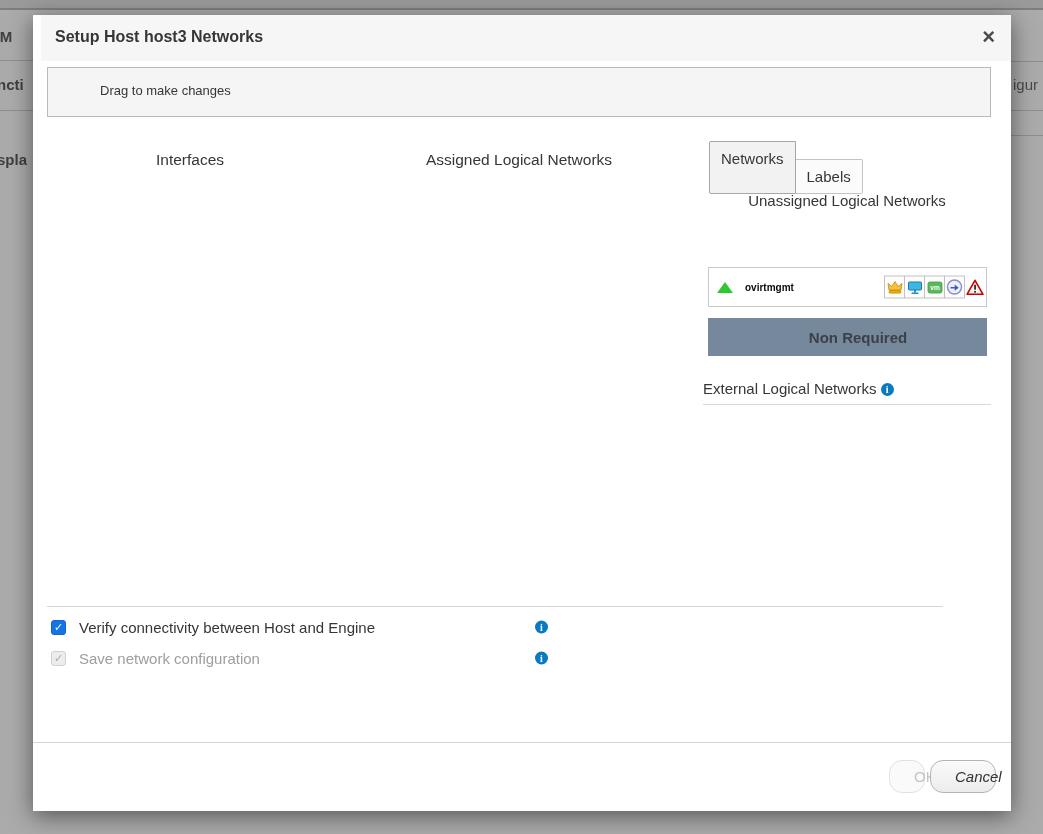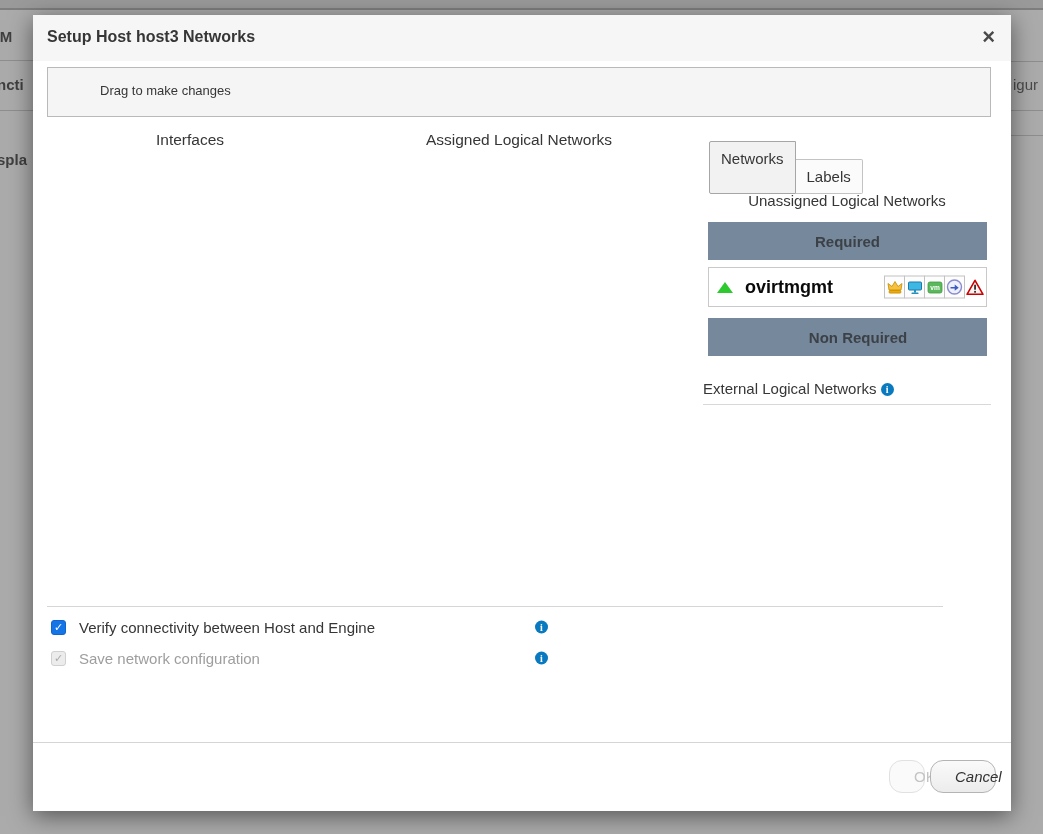--- a/index.html
+++ b/index.html
@@ -11,31 +11,31 @@
   
   .backdrop-topbar { position:absolute; left:0; top:0; width:1043px; height:10px;
     background:#9a9a9a; border-bottom:2px solid #7e7e7e; }
   .bg-frag { position:absolute; color:#3f3f3f; font-size:15px; white-space:nowrap; }
   .bg-frag.bold { font-weight:bold; }
   .bg-line { position:absolute; height:1px; background:#8e8e8e; }
 
   
   .modal { position:absolute; left:33px; top:15px; width:978px; height:796px;
     background:#fff; box-shadow:0 5px 22px rgba(0,0,0,0.5); }
-  .modal-header { position:absolute; left:0; top:0; right:0; height:46px;
+  .modal-header { position:absolute; left:8px; top:0; right:0; height:46px;
     background:#f6f6f6; }
   .modal-title { position:absolute; left:14px; top:13px; font-size:16px;
     font-weight:bold; color:#363636; }
   .modal-close { position:absolute; right:16px; top:9px; font-size:22px;
     color:#4a4a4a; cursor:pointer; line-height:26px; font-weight:bold; }
   .drag-banner { position:absolute; left:14px; top:52px; width:944px; height:50px;
     background:#f5f5f5; border:1px solid #b9b9b9; }
   .drag-banner span { position:absolute; left:52px; top:15px; font-size:13px; color:#363636; }
 
-  .col-label { position:absolute; top:116px; font-size:15.5px; color:#363636;
+  .col-label { position:absolute; top:136px; font-size:15.5px; color:#363636;
     transform:translateX(-50%); white-space:nowrap; }
   .col-interfaces { left:157px; }
   .col-assigned { left:486px; }
 
   
   .tab-group { position:absolute; left:676px; top:126px; display:flex; }
   .tab-btn { font-size:15px; color:#363636; padding:8px 11px; cursor:pointer;
     background:#f2f2f2; border:1px solid #a6a6a6; border-radius:2px 0 0 2px; }
   .tab-btn.inactive { background:#fbfbfb; border:1px solid #c3c3c3; border-left:none;
     border-radius:0 2px 2px 0;margin-top:18px; }
@@ -48,21 +48,21 @@
     display:flex; align-items:center; justify-content:center; }
   .group-required { top:207px; }
   .group-nonrequired { top:303px;padding-left:21px; }
 
   
   .net-row { position:absolute; left:675px; top:252px; width:279px; height:40px;
     background:#fff; border:1px solid #c9c9c9; display:flex; align-items:center; }
   .tri-up { width:0; height:0; margin-left:8px;
     border-left:8px solid transparent; border-right:8px solid transparent;
     border-bottom:11px solid #2ec92e; }
-  .net-name { margin-left:12px; font-size:18px; font-weight:bold; color:#0a0a0a;text-align:right; }
+  .net-name { margin-left:12px; font-size:10px; font-weight:bold; color:#0a0a0a;text-align:right; }
   .net-icons { position:absolute; right:2px; top:50%; transform:translateY(-50%);
     display:flex; align-items:center; }
   .icon-cell { width:21px; height:23px; border:1px solid #c2c2c2; margin-left:-1px;
     background:#fdfdfd; display:flex; align-items:center; justify-content:center; }
   .icon-plain { width:19px; height:23px; display:flex; align-items:center; justify-content:center; }
 
   
   .external-row { position:absolute; left:670px; top:365px; font-size:15px;
     color:#363636; white-space:nowrap; }
   .info-icon { display:inline-block; width:13px; height:13px; border-radius:50%;
@@ -124,21 +124,20 @@
   <div class="col-label col-interfaces">Interfaces</div>
   <div class="col-label col-assigned">Assigned Logical Networks</div>
 
   <div class="tab-group">
     <div class="tab-btn">Networks</div>
     <div class="tab-btn inactive">Labels</div>
   </div>
 
   <div class="unassigned-title">Unassigned Logical Networks</div>
 
-  <div class="group-header group-required">Required</div>
 
   <div class="net-row">
     <div class="tri-up"></div>
     <div class="net-name">ovirtmgmt</div>
     <div class="net-icons">
       <div class="icon-cell">
         <svg width="16" height="16" viewBox="0 0 16 16">
           <path d="M2 10.5 L1 4 L5 7 L8 2 L11 7 L15 4 L14 10.5 Z" fill="#f5c13e" stroke="#c58a00" stroke-width="0.8"></path>
           <rect x="2.2" y="11" width="11.6" height="2.6" rx="0.6" fill="#f0ab00" stroke="#c58a00" stroke-width="0.8"></rect>
         </svg>

